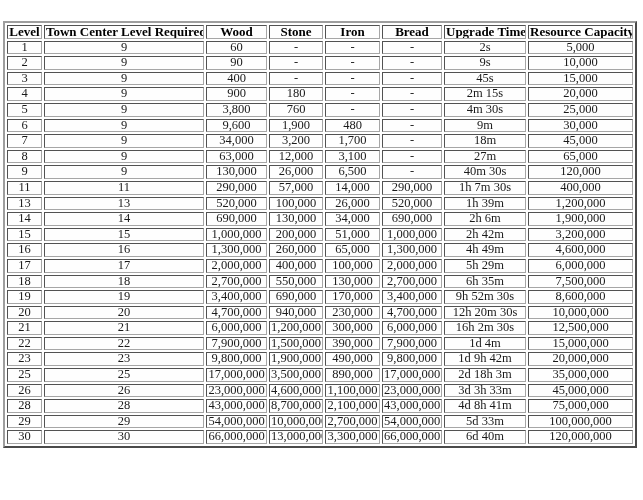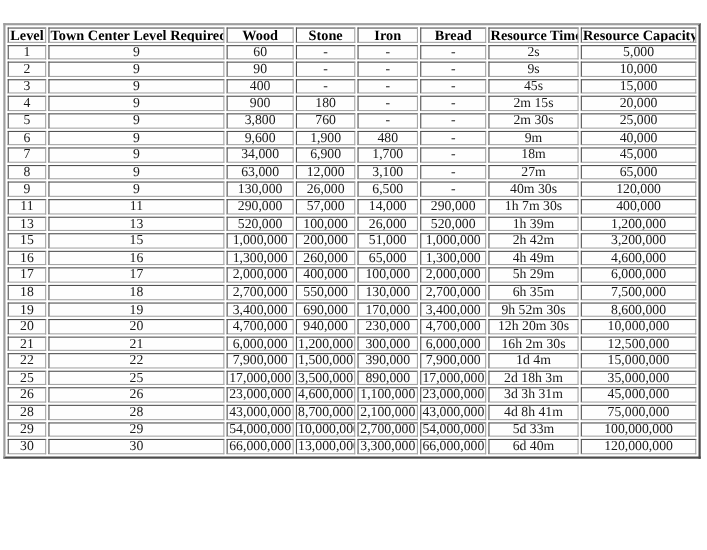--- a/index.html
+++ b/index.html
@@ -68,21 +68,21 @@
       <col class="c-capacity">
     </colgroup>
     <thead>
       <tr>
           <th>Level</th>
           <th>Town Center Level Required</th>
           <th>Wood</th>
           <th>Stone</th>
           <th>Iron</th>
           <th>Bread</th>
-          <th>Resource Time</th>
+          <th>Upgrade Time</th>
           <th>Resource Capacity</th>
         </tr>
     </thead>
     <tbody>
         <tr>
           <td>1</td>
           <td>9</td>
           <td>60</td>
           <td>-</td>
           <td>-</td>
@@ -120,38 +120,38 @@
           <td>2m 15s</td>
           <td>20,000</td>
         </tr>
         <tr>
           <td>5</td>
           <td>9</td>
           <td>3,800</td>
           <td>760</td>
           <td>-</td>
           <td>-</td>
-          <td>2m 30s</td>
+          <td>4m 30s</td>
           <td>25,000</td>
         </tr>
         <tr>
           <td>6</td>
           <td>9</td>
           <td>9,600</td>
           <td>1,900</td>
           <td>480</td>
           <td>-</td>
           <td>9m</td>
-          <td>40,000</td>
+          <td>30,000</td>
         </tr>
         <tr>
           <td>7</td>
           <td>9</td>
           <td>34,000</td>
-          <td>6,900</td>
+          <td>3,200</td>
           <td>1,700</td>
           <td>-</td>
           <td>18m</td>
           <td>45,000</td>
         </tr>
         <tr>
           <td>8</td>
           <td>9</td>
           <td>63,000</td>
           <td>12,000</td>
@@ -184,20 +184,30 @@
           <td>13</td>
           <td>13</td>
           <td>520,000</td>
           <td>100,000</td>
           <td>26,000</td>
           <td>520,000</td>
           <td>1h 39m</td>
           <td>1,200,000</td>
         </tr>
         <tr>
+          <td>14</td>
+          <td>14</td>
+          <td>690,000</td>
+          <td>130,000</td>
+          <td>34,000</td>
+          <td>690,000</td>
+          <td>2h 6m</td>
+          <td>1,900,000</td>
+        </tr>
+        <tr>
           <td>15</td>
           <td>15</td>
           <td>1,000,000</td>
           <td>200,000</td>
           <td>51,000</td>
           <td>1,000,000</td>
           <td>2h 42m</td>
           <td>3,200,000</td>
         </tr>
         <tr>
@@ -264,37 +274,47 @@
           <td>22</td>
           <td>22</td>
           <td>7,900,000</td>
           <td>1,500,000</td>
           <td>390,000</td>
           <td>7,900,000</td>
           <td>1d 4m</td>
           <td>15,000,000</td>
         </tr>
         <tr>
+          <td>23</td>
+          <td>23</td>
+          <td>9,800,000</td>
+          <td>1,900,000</td>
+          <td>490,000</td>
+          <td>9,800,000</td>
+          <td>1d 9h 42m</td>
+          <td>20,000,000</td>
+        </tr>
+        <tr>
           <td>25</td>
           <td>25</td>
           <td>17,000,000</td>
           <td>3,500,000</td>
           <td>890,000</td>
           <td>17,000,000</td>
           <td>2d 18h 3m</td>
           <td>35,000,000</td>
         </tr>
         <tr>
           <td>26</td>
           <td>26</td>
           <td>23,000,000</td>
           <td>4,600,000</td>
           <td>1,100,000</td>
           <td>23,000,000</td>
-          <td>3d 3h 31m</td>
+          <td>3d 3h 33m</td>
           <td>45,000,000</td>
         </tr>
         <tr>
           <td>28</td>
           <td>28</td>
           <td>43,000,000</td>
           <td>8,700,000</td>
           <td>2,100,000</td>
           <td>43,000,000</td>
           <td>4d 8h 41m</td>

